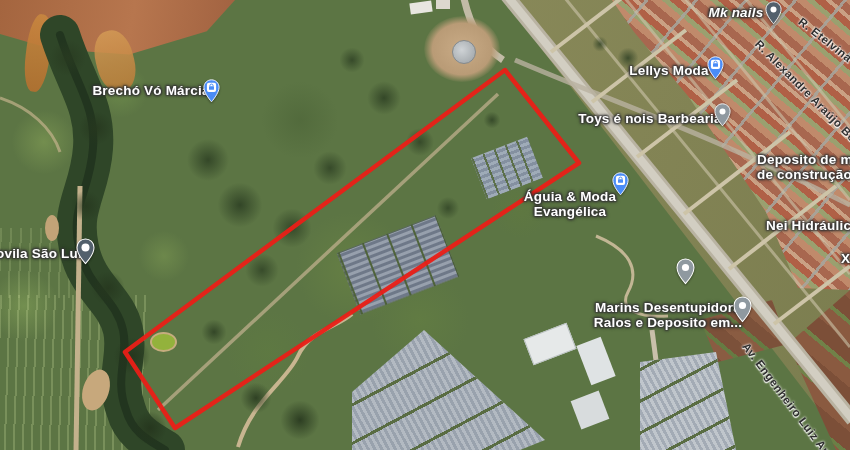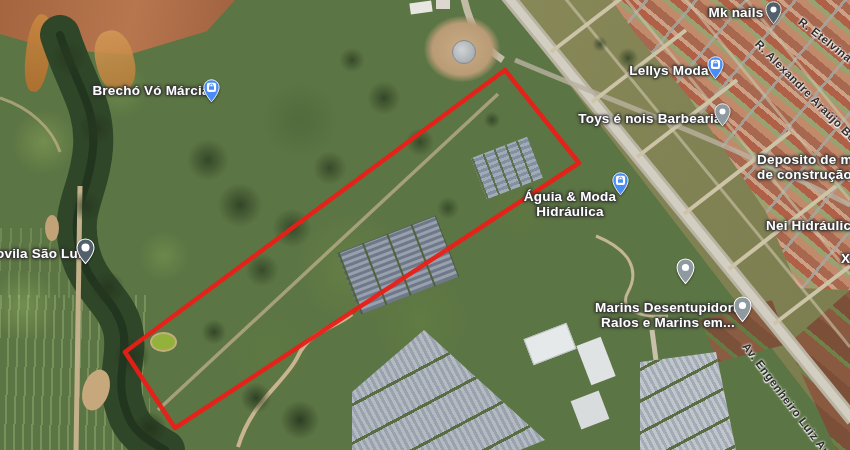--- a/index.html
+++ b/index.html
@@ -104,21 +104,21 @@
   #overlay{left:0;top:0;z-index:20;pointer-events:none;}
 
   
   .poi{position:absolute;z-index:30;color:#fff;font-size:13.5px;font-weight:700;line-height:14.5px;
     text-align:center;white-space:nowrap;transform:translateX(-50%);letter-spacing:.2px;
     text-shadow:-1px -1px 2px rgba(55,55,55,.95),1px -1px 2px rgba(55,55,55,.95),
                 -1px 1px 2px rgba(55,55,55,.95),1px 1px 2px rgba(55,55,55,.95),0 0 4px rgba(35,35,35,.8);}
   .poi .l{display:block;}
   .poi.edge{transform:none;text-align:left;}
   #poi-brecho{left:151px;top:84px;}
-  #poi-mk{left:736px;top:6px;}
+  #poi-mk{left:736px;top:6px;font-style:italic;}
   #poi-lellys{left:669px;top:64px;}
   #poi-toys{left:650px;top:112px;}
   #poi-deposito{left:757px;top:153px;transform:none;text-align:left;}
   #poi-aguia{left:570px;top:190px;}
   #poi-nei{left:766px;top:219px;}
   #poi-dogcare{left:634px;top:244px;}
   #poi-marins{left:668px;top:301px;}
   #poi-ovila{left:-4px;top:247px;}
   #poi-x{left:841px;top:252px;}
 
@@ -221,28 +221,28 @@
     </div>
   <div class="poi" id="poi-toys">
       <span class="l">Toys é nois Barbearia</span>
     </div>
   <div class="poi edge" id="poi-deposito">
     <span class="l">Deposito de ma</span>
     <span class="l">de construção bo</span>
   </div>
   <div class="poi" id="poi-aguia">
     <span class="l">Águia &amp; Moda</span>
-    <span class="l">Hidráulica</span>
+    <span class="l">Evangélica</span>
   </div>
   <div class="poi edge" id="poi-nei">
       <span class="l">Nei Hidráulica e</span>
     </div>
   <div class="poi" id="poi-marins">
     <span class="l">Marins Desentupidora</span>
-    <span class="l">Ralos e Marins em...</span>
+    <span class="l">Ralos e Deposito em...</span>
   </div>
   <div class="poi edge" id="poi-ovila">
       <span class="l">ovila São Luiz</span>
     </div>
   <div class="poi edge" id="poi-x">
       <span class="l">X</span>
     </div>
 
   <div class="pin" id="pin-brecho">
     <svg width="17" height="24" viewBox="0 0 17 24">

